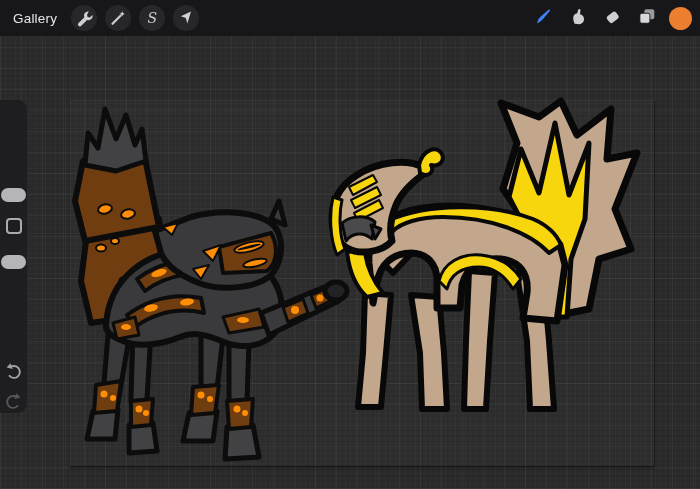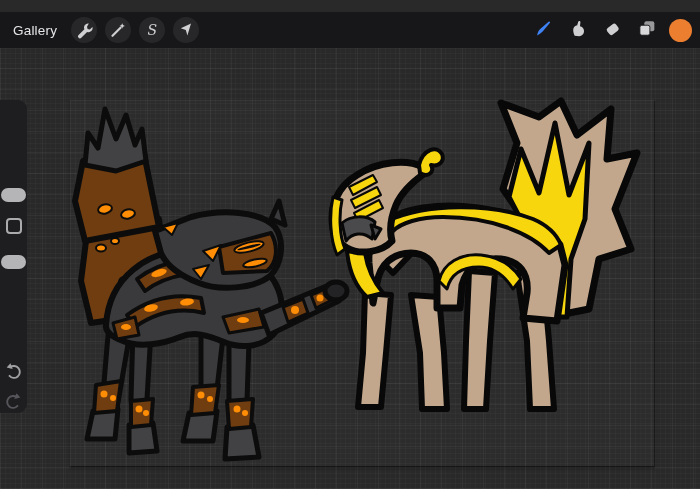--- a/index.html
+++ b/index.html
@@ -1,20 +1,20 @@
 <!DOCTYPE html>
 <html style="--accent-blue: #3f82f4; --swatch-orange: #ec7e30; --dark-creature-body: #3a3a3c; --dark-creature-brown: #6f3d10; --dark-creature-orange: #ff8d05; --dark-creature-outline: #0c0c0c; --dark-creature-tip: #424244; --dark-creature-paw: #232325; --tan-creature-body: #c2a78c; --tan-creature-yellow: #f7d60e; --tan-creature-outline: #080808; --tan-creature-muzzle: #4a4a4c;"><head>
 <meta charset="utf-8">
 <style>
   html,body{margin:0;padding:0;background:#111;}
   #screen{position:relative;width:700px;height:489px;overflow:hidden;
     font-family:"Liberation Sans",sans-serif;background:#292929;}
 
   
-  #toolbar{position:absolute;left:0;top:12px;width:700px;height:36px;background:#17171a;
+  #toolbar{position:absolute;left:0;top:0;width:700px;height:36px;background:#17171a;
     display:flex;align-items:center;z-index:5;}
   .gallery{color:#e6e6e8;font-size:13.5px;font-weight:500;letter-spacing:.2px;
     padding:0 14px 0 13px;cursor:default;}
   .tbtn{width:26px;height:26px;border-radius:50%;background:#27272a;display:flex;
     align-items:center;justify-content:center;margin-right:8px;color:#d0d0d2;}
   .tbtn svg{display:block}
   .right-tools{position:absolute;right:0;top:0;height:36px;display:flex;align-items:center;}
   .rbtn{width:34px;height:30px;display:flex;align-items:center;justify-content:center;color:#cfcfd1;}
   .swatch{width:23px;height:23px;border-radius:50%;background:var(--swatch-orange);margin:0 8px 0 6px;}
 

